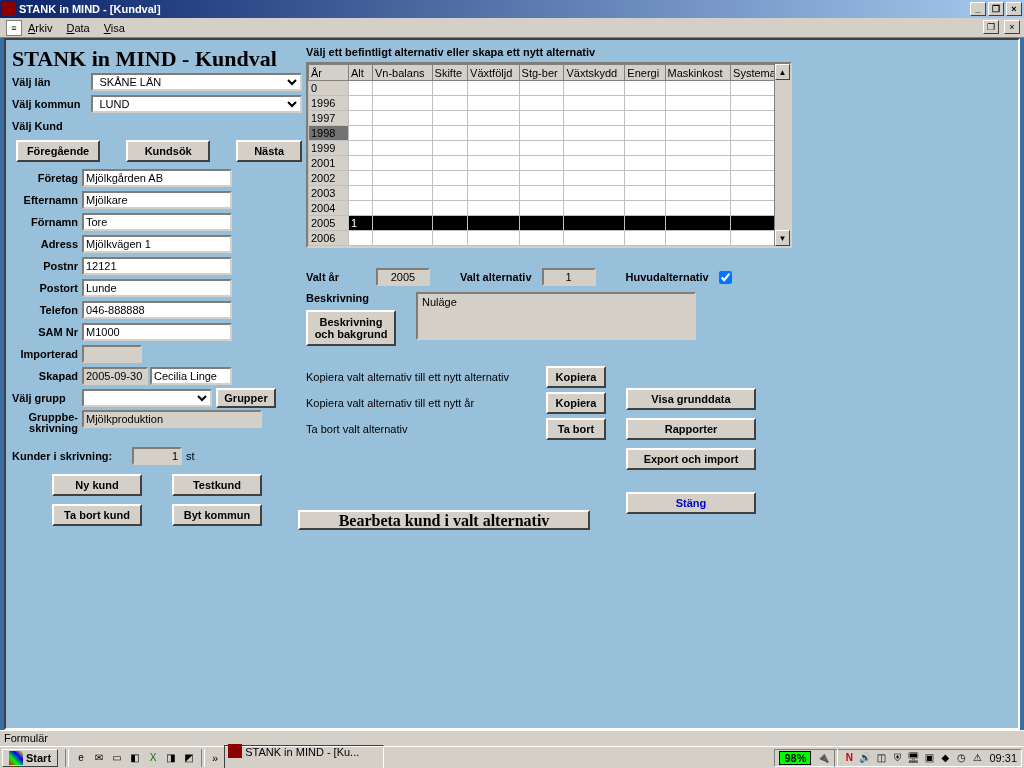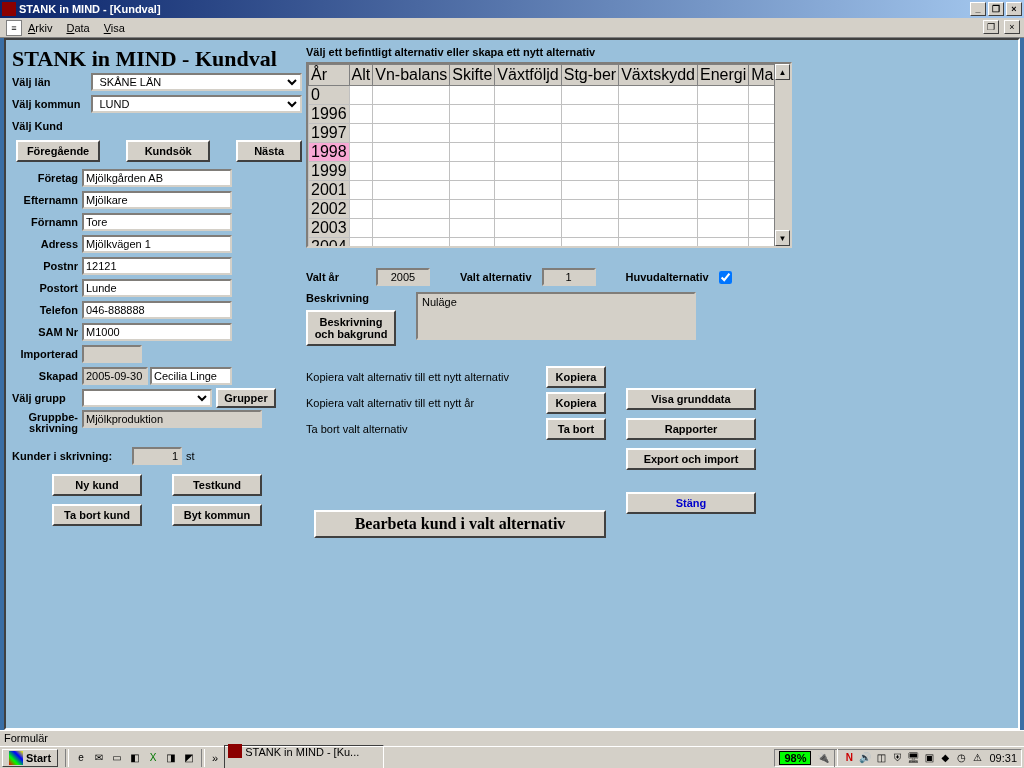--- a/index.html
+++ b/index.html
@@ -20,33 +20,33 @@
 .row { display: flex; align-items: center; margin-bottom: 2px; height: 20px; }
 .lbl { width: 70px; text-align: right; font-weight: bold; font-size: 11px; padding-right: 4px; }
 .lbl2 { font-weight: bold; font-size: 11px; }
 select, input[type=text] { font-family: inherit; font-size: 11px; height: 18px; border: 2px inset #d4d0c8; background: #fff; padding: 0 2px; }
 select { width: 212px; }
 input[type=text] { width: 150px; }
 .btn { height: 22px; background: #d4d0c8; border: 2px solid; border-color: #fff #404040 #404040 #fff; font-family: inherit; font-size: 11px; font-weight: bold; cursor: pointer; padding: 0 6px; }
 .btn-sm { width: 90px; }
 .navrow { display: flex; gap: 26px; margin: 4px 0 6px 4px; }
 .grid { border: 2px inset #d4d0c8; background: #fff; width: 486px; height: 186px; position: relative; overflow: hidden; }
-.grid table { border-collapse: collapse; width: 100%; font-size: 16px; }
+.grid table { border-collapse: collapse; width: 100%; font-size: 11px; }
 .grid th { background: #d4d0c8; border: 1px solid #808080; padding: 1px 2px; text-align: left; font-weight: normal; height: 16px; white-space: nowrap; }
 .grid td { border: 1px solid #c0c0c0; padding: 0 2px; height: 15px; }
 .grid tr.sel td { background: #000; color: #fff; }
 .gridhead td:first-child, .grid th:first-child { background:#d4d0c8; }
 .scroll-v { position:absolute; right:0; top:0; width:16px; height:100%; background:#d4d0c8; border-left:1px solid #808080; }
 .scroll-v .ar { height:16px; background:#d4d0c8; border:1px solid; border-color:#fff #404040 #404040 #fff; display:flex; align-items:center; justify-content:center; font-size:8px; }
 .readonly { background:#d4d0c8 !important; }
 .sec { margin-top: 6px; }
 .rrow { display:flex; align-items:center; height:26px; }
 .rrow .rlabel { width:240px; font-size:11px; }
 .smbtn { width:60px; height:22px; }
-.bigbtn { position:absolute; left:308px; top:500px; width:292px; height:28px; font-family:"Times New Roman",serif; font-size:16px; font-weight:bold; }
+.bigbtn { position:absolute; left:292px; top:500px; width:292px; height:20px; font-family:"Times New Roman",serif; font-size:16px; font-weight:bold; }
 .statusbar { position:absolute; left:0; right:0; bottom:22px; height:16px; background:#d4d0c8; border-top:1px solid #fff; padding:1px 4px; font-size:11px; }
 .taskbar { position:absolute; bottom:0; left:0; right:0; height:22px; background:#d4d0c8; border-top:1px solid #fff; display:flex; align-items:center; padding:0 2px; }
 .start { height:18px; padding:0 6px; border:1px solid; border-color:#fff #404040 #404040 #fff; display:flex; align-items:center; font-weight:bold; margin-right:4px; }
 .start .flag { width:14px; height:14px; background:linear-gradient(45deg,#f00,#0f0,#00f,#ff0); margin-right:3px; }
 .ql { width:16px; height:16px; margin:0 1px; border:1px solid transparent; display:flex; align-items:center; justify-content:center; font-size:10px; }
 .task { height:18px; width:160px; border:1px solid; border-color:#404040 #fff #fff #404040; display:flex; align-items:flex-end; padding:12px 3px; margin-left:6px; font-size:11px; }
 .tray { margin-left:auto; height:18px; border:1px solid; border-color:#808080 #fff #fff #808080; display:flex; align-items:center; padding:0 4px; font-size:11px; }
 .battery { background:#0f0; padding:0 4px; border:1px solid #000; margin-right:4px; font-weight:bold; }
 .trayico { width:14px; height:14px; margin:0 1px; font-size:10px; display:flex; align-items:center; justify-content:center; }
 .desc-box { width:280px; height:48px; border:2px inset #d4d0c8; background:#d4d0c8; padding:2px 4px; font-size:11px; }
@@ -209,21 +209,21 @@
               <td></td>
               <td></td>
               <td></td>
               <td></td>
               <td></td>
               <td></td>
               <td></td>
               <td></td>
             </tr>
             <tr>
-              <td style="background:#f9a8d4;color:#000;width:40px">1998</td>
+              <td style="background:#737373;color:#000;width:40px">1998</td>
               <td style="width:24px"></td>
               <td></td>
               <td></td>
               <td></td>
               <td></td>
               <td></td>
               <td></td>
               <td></td>
               <td></td>
             </tr>

